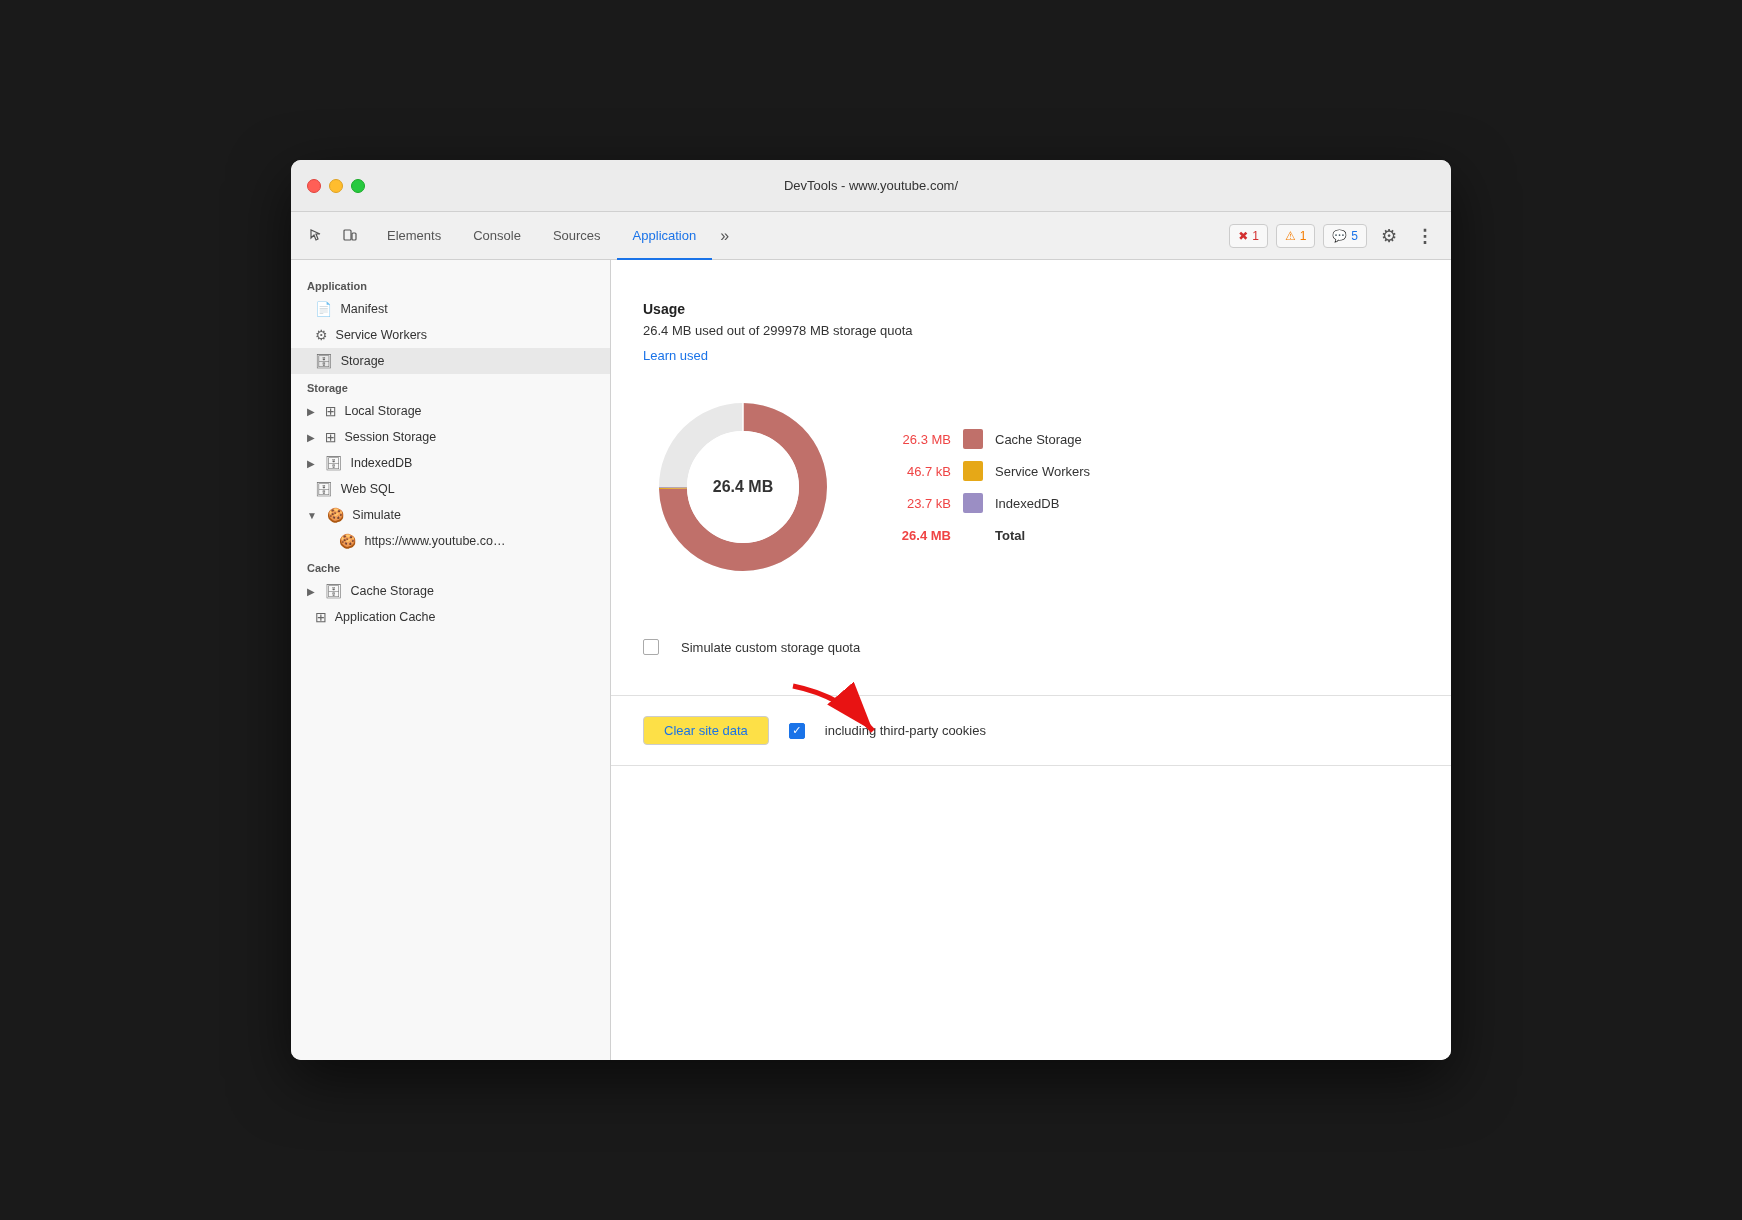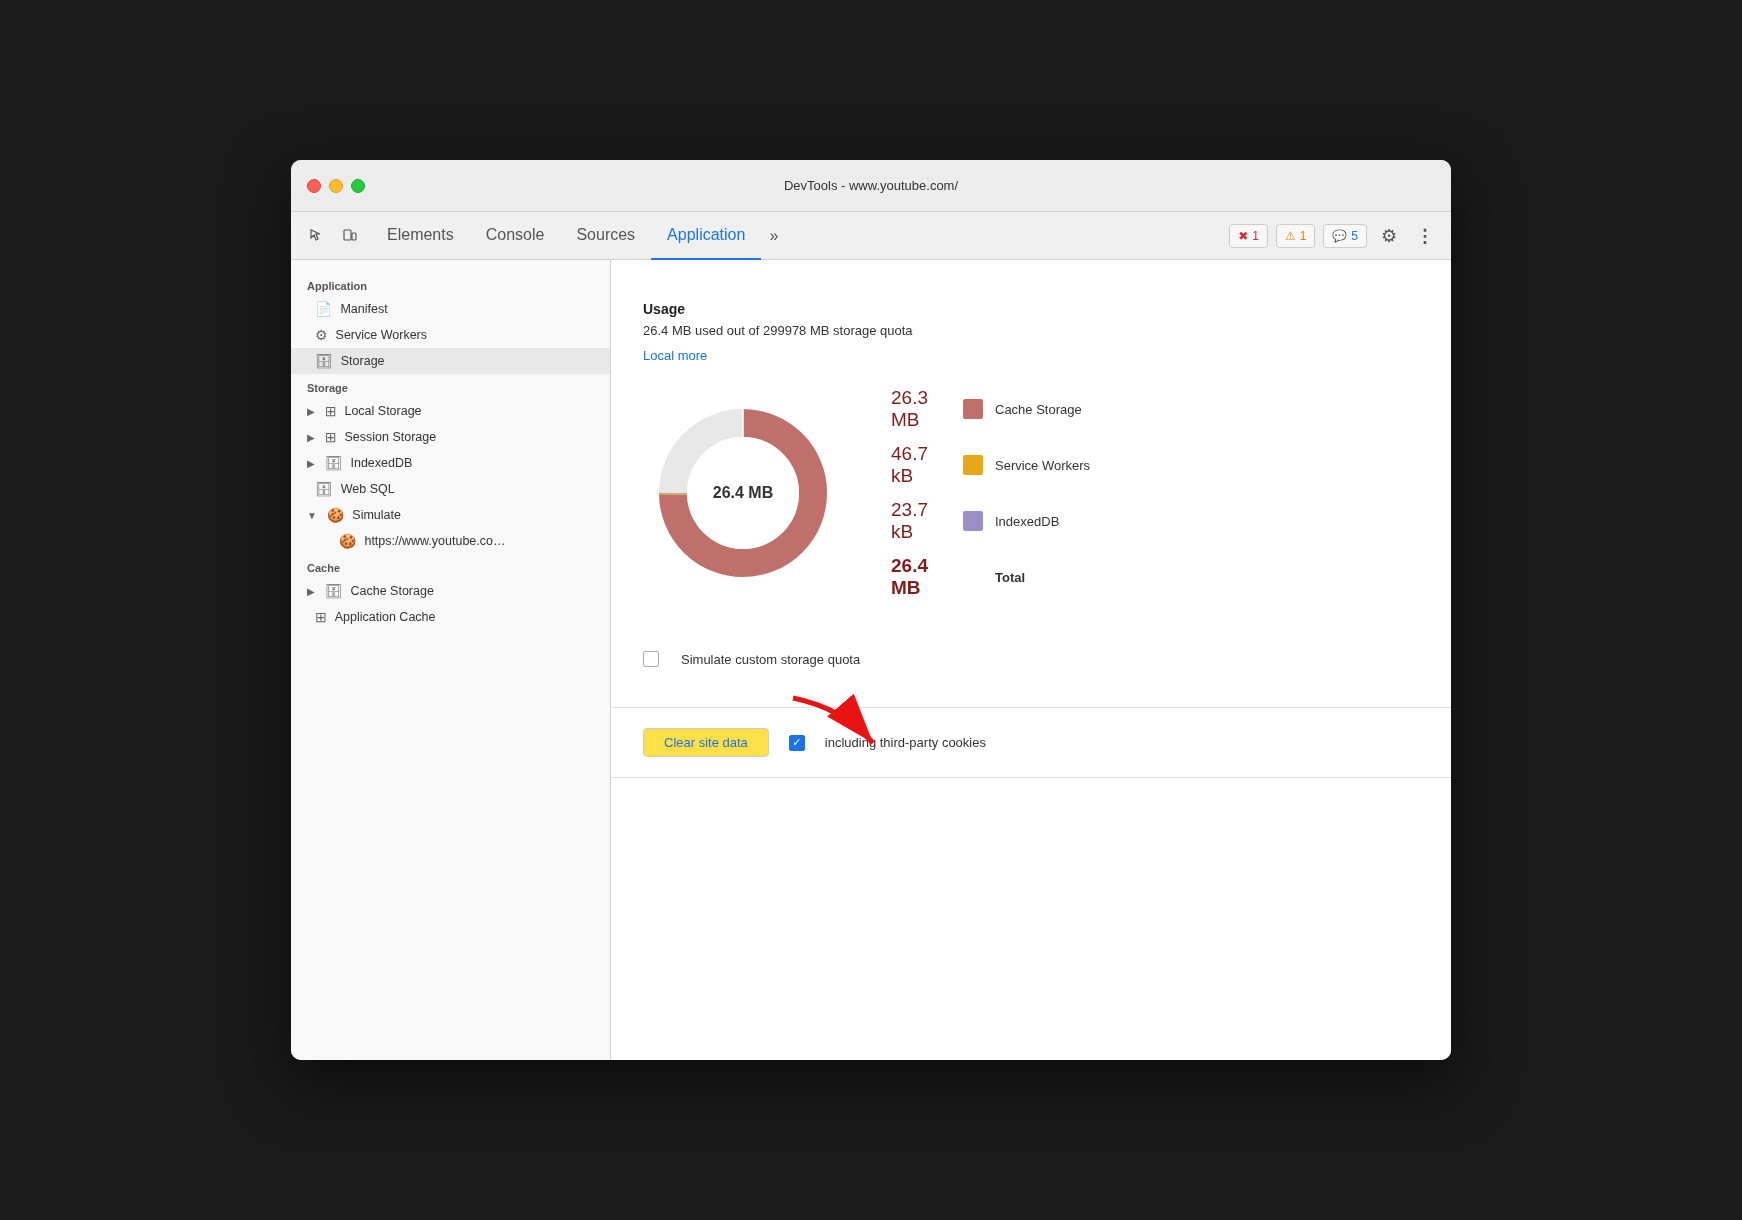--- a/index.html
+++ b/index.html
@@ -85,21 +85,21 @@
       display: flex;
       align-items: center;
       flex: 1;
       height: 100%;
     }
     .toolbar-tab {
       padding: 0 16px;
       height: 100%;
       display: flex;
       align-items: center;
-      font-size: 16px;
+      font-size: 13px;
       color: #555;
       cursor: pointer;
       border-bottom: 2px solid transparent;
       margin-bottom: -1px;
     }
     .toolbar-tab.active {
       color: #1a73e8;
       border-bottom: 2px solid #1a73e8;
     }
     .toolbar-more {
@@ -251,24 +251,24 @@
       display: flex;
       flex-direction: column;
       gap: 12px;
     }
     .legend-item {
       display: flex;
       align-items: center;
       gap: 12px;
     }
     .legend-value {
-      font-size: 19px;
-      color: #7f1d1d;
+      font-size: 13px;
+      color: #ef4444;
       width: 60px;
-      text-align: left;
+      text-align: right;
     }
     .legend-color {
       width: 20px;
       height: 20px;
       border-radius: 2px;
       flex-shrink: 0;
     }
     .legend-label {
       font-size: 13px;
       color: #333;
@@ -463,21 +463,21 @@
       </div>
       <div class="sidebar-item">
         <span class="item-icon">⊞</span>
         <span>Application Cache</span>
       </div>
     </div>
 
     <div class="content">
       <div class="usage-title">Usage</div>
       <div class="usage-description">26.4 MB used out of 299978 MB storage quota</div>
-      <a class="learn-more">Local more</a>
+      <a class="learn-more">Learn used</a>
 
       <div class="chart-area">
 
         <div class="donut-container">
           <svg class="donut-svg" viewBox="0 0 200 200">
 
             <circle cx="100" cy="100" r="70" fill="none" stroke="#e8e8e8" stroke-width="28"></circle>
 
             <circle cx="100" cy="100" r="70" fill="none" stroke="#c0706a" stroke-width="28" stroke-dasharray="437.5 439.8" stroke-dashoffset="109.95" transform="rotate(-90 100 100)"></circle>
 

